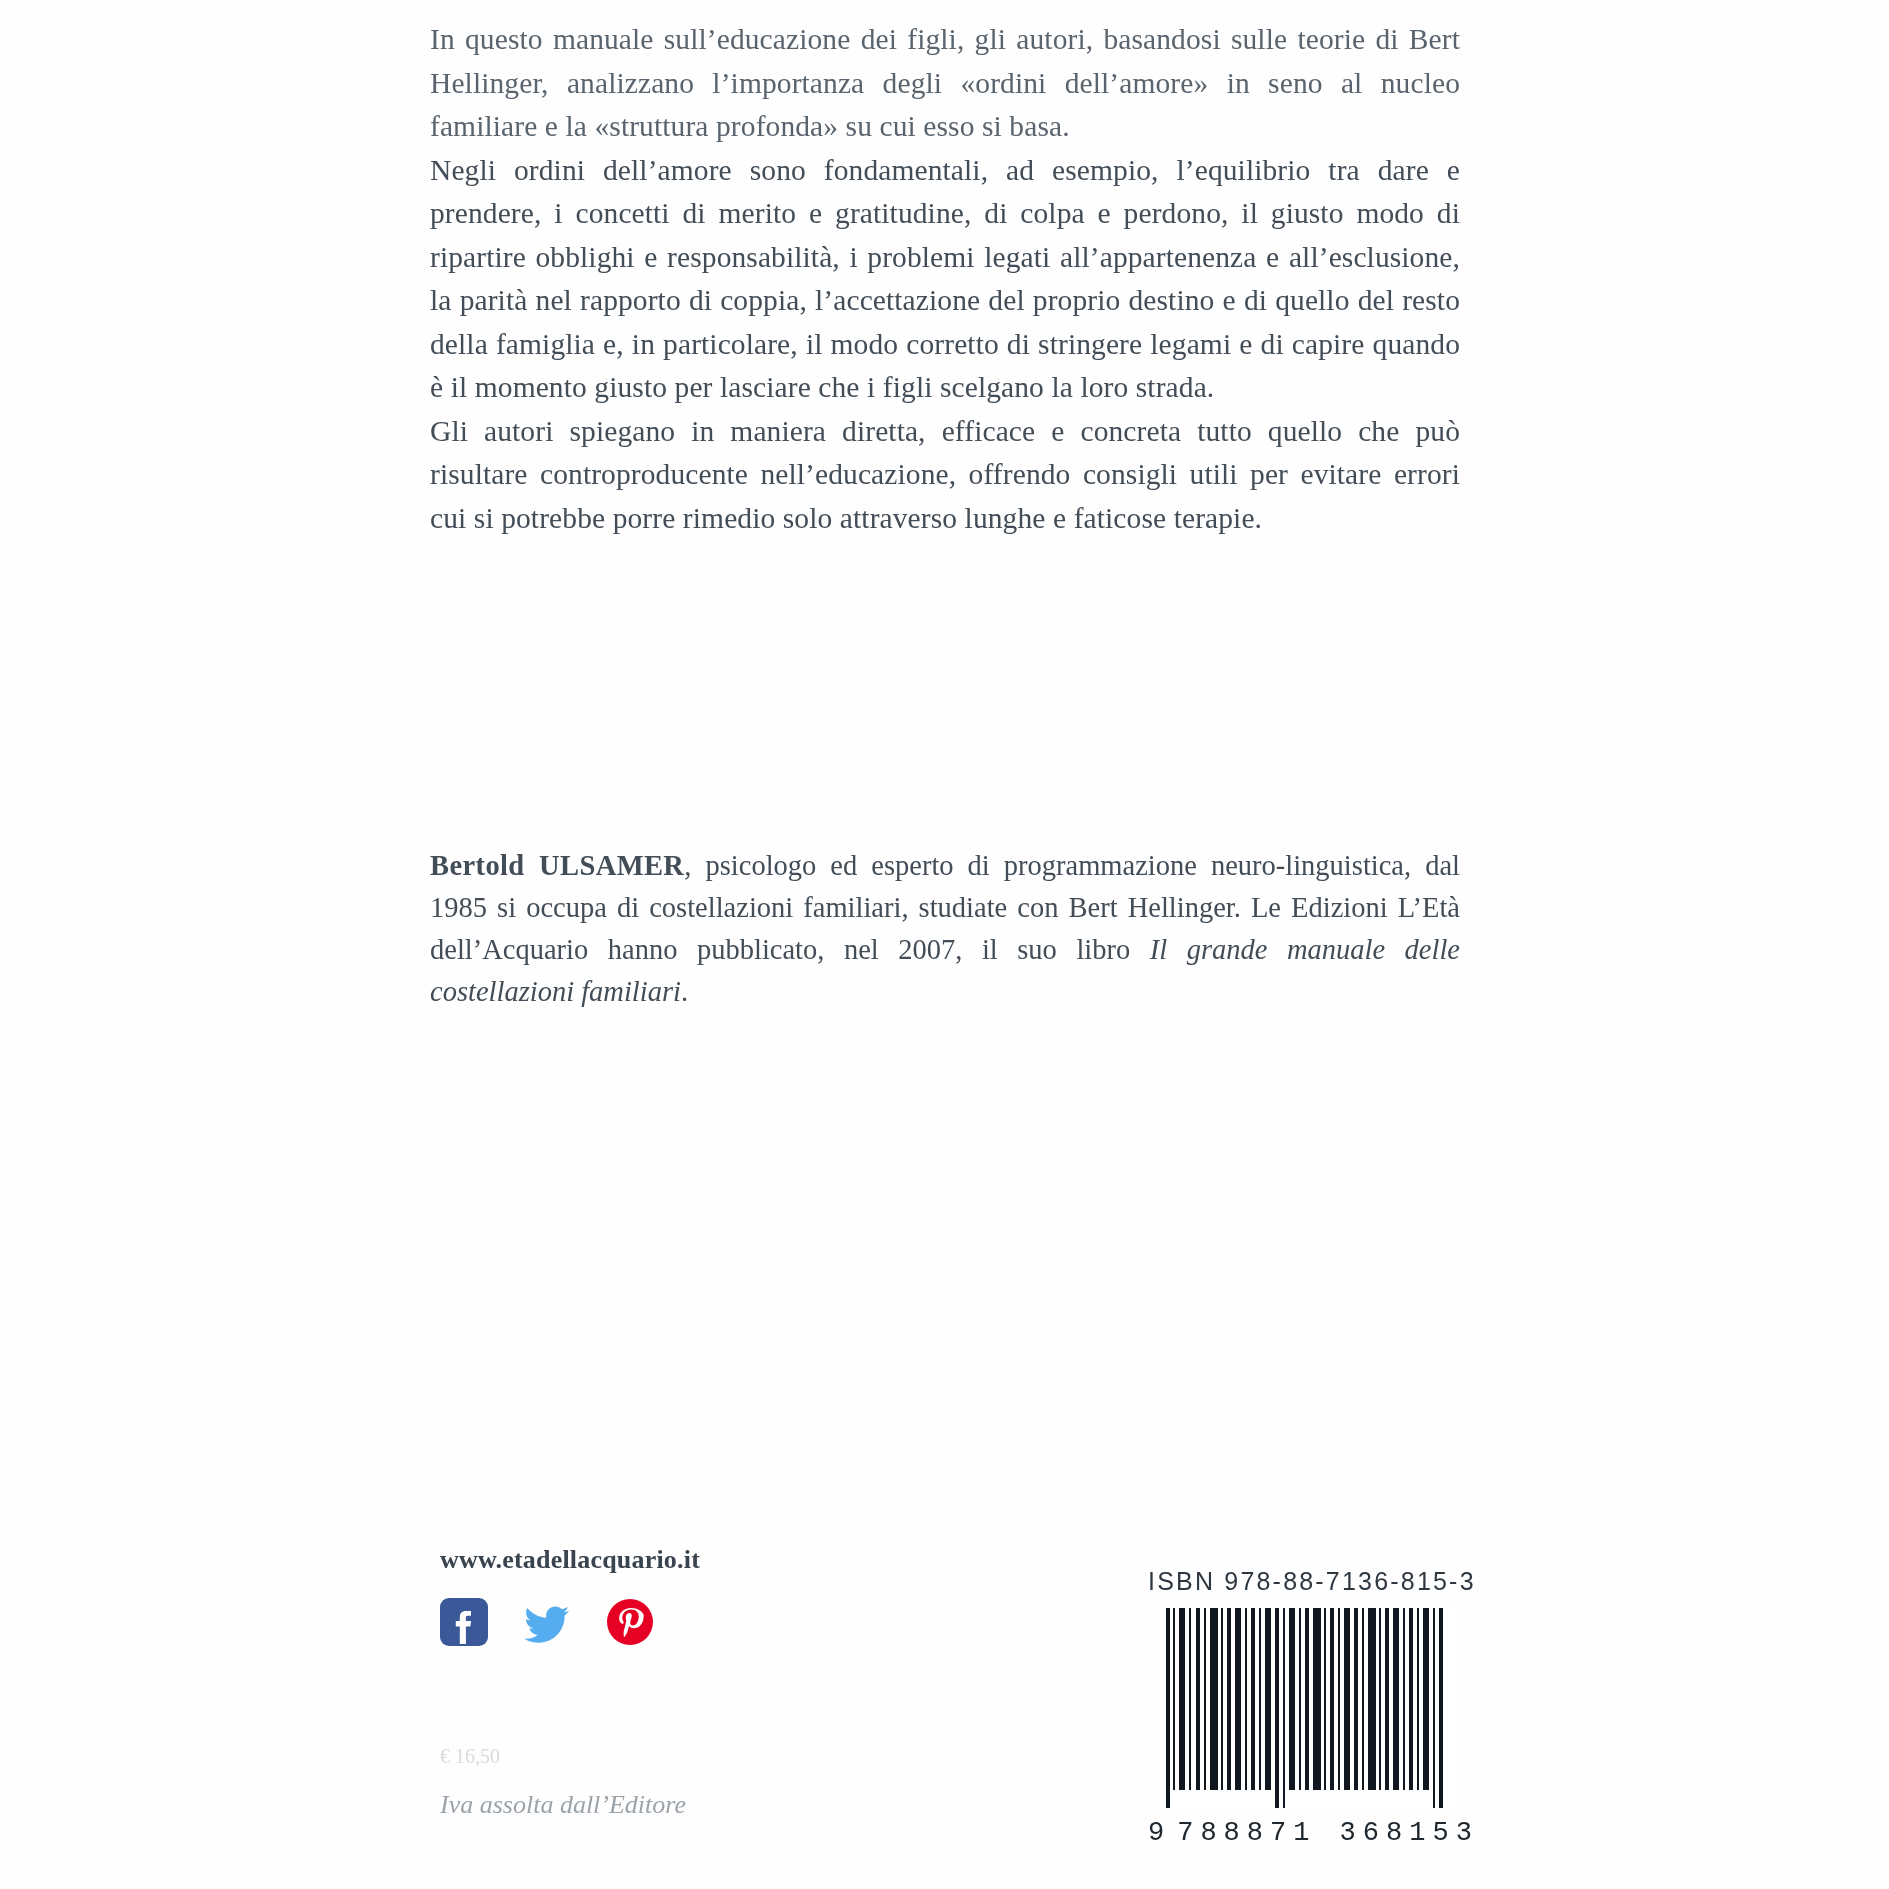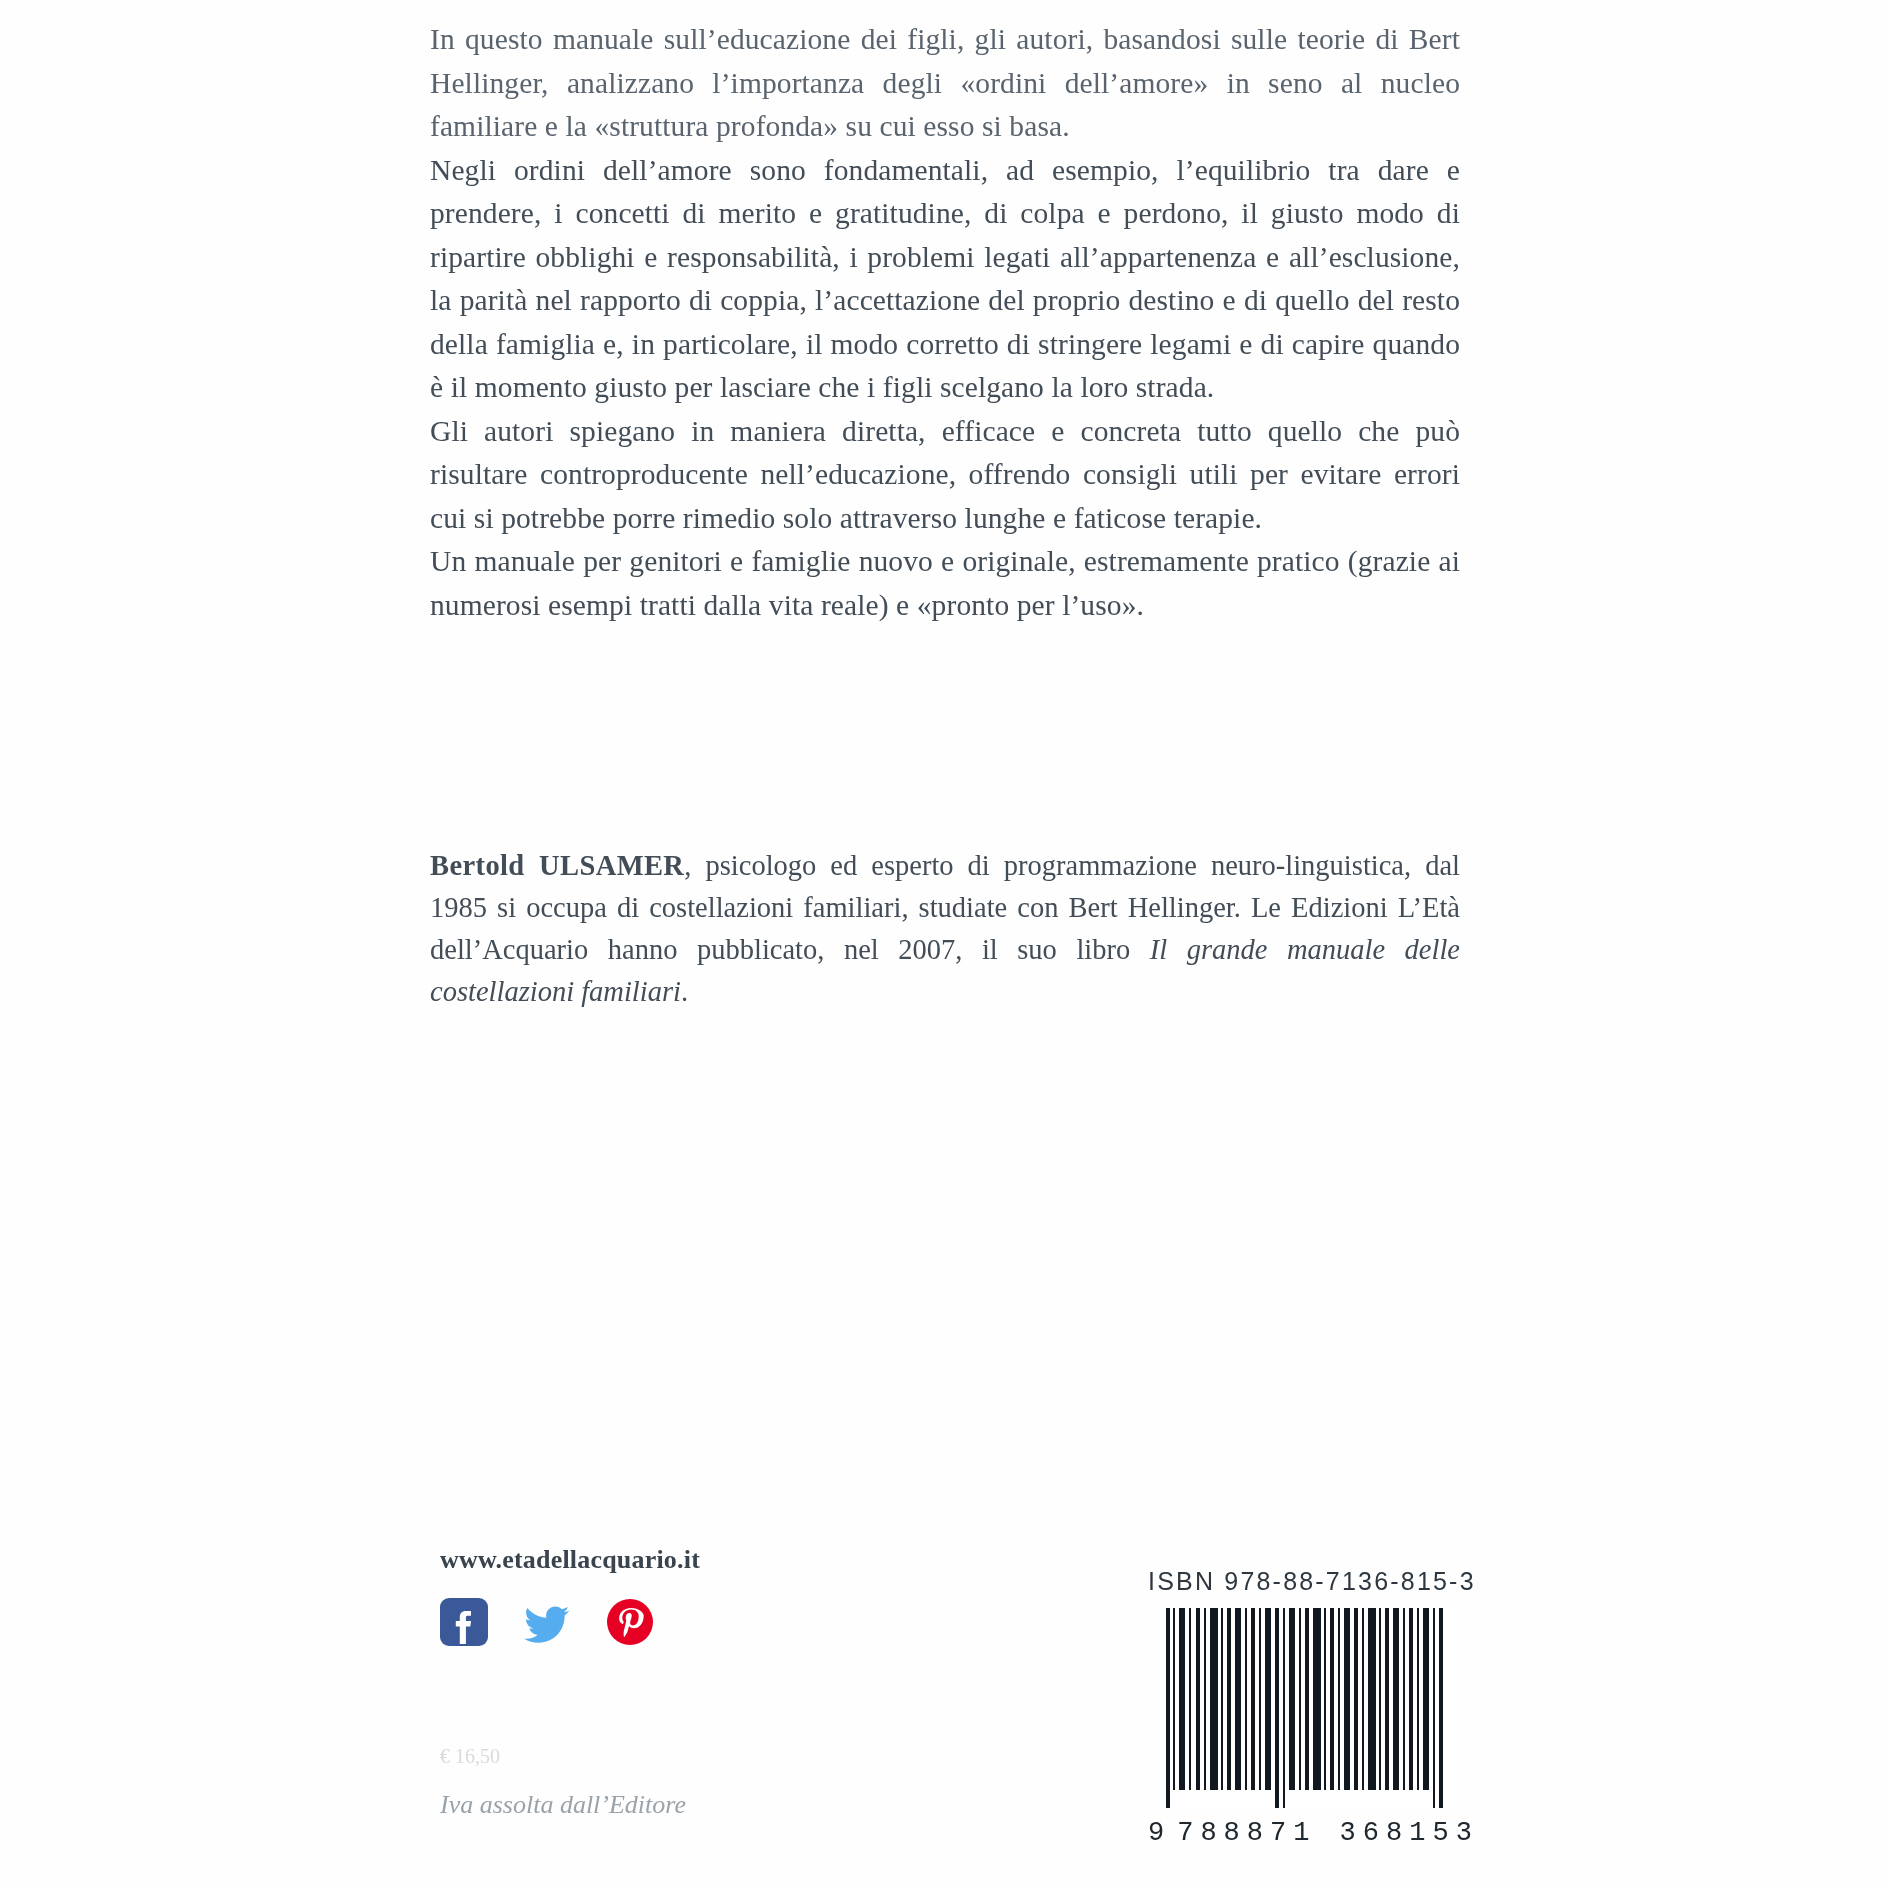--- a/index.html
+++ b/index.html
@@ -149,21 +149,20 @@
 </style>
 </head>
 <body>
 
 <div class="page">
 
   <div class="blurb">
     <p class="faded">In questo manuale sull’educazione dei figli, gli autori, basandosi sulle teorie di Bert Hellinger, analizzano l’importanza degli «ordini dell’amore» in seno al nucleo familiare e la «struttura profonda» su cui esso si basa.</p>
     <p>Negli ordini dell’amore sono fondamentali, ad esempio, l’equilibrio tra dare e prendere, i concetti di merito e gratitudine, di colpa e perdono, il giusto modo di ripartire obblighi e responsabilità, i problemi legati all’appartenenza e all’esclusione, la parità nel rapporto di coppia, l’accettazione del proprio destino e di quello del resto della famiglia e, in particolare, il modo corretto di stringere legami e di capire quando è il momento giusto per lasciare che i figli scelgano la loro strada.</p>
     <p>Gli autori spiegano in maniera diretta, efficace e concreta tutto quello che può risultare controproducente nell’educazione, offrendo consigli utili per evitare errori cui si potrebbe porre rimedio solo attraverso lunghe e faticose terapie.</p>
-    <p>Un manuale per genitori e famiglie nuovo e originale, estremamente pratico (grazie ai numerosi esempi tratti dalla vita reale) e «pronto per l’uso».</p>
   </div>
 
   <div class="authors">
     <p>
       <span class="name">Bertold ULSAMER</span><span>, psicologo ed esperto di programmazione neuro-linguistica, dal 1985 si occupa di costellazioni familiari, studiate con Bert Hellinger. Le Edizioni L’Età dell’Acquario hanno pubblicato, nel 2007, il suo libro </span><span class="ital">Il grande manuale delle costellazioni familiari</span><span>.</span>
     </p>
   </div>
 
   <div class="site">www.etadellacquario.it</div>
 

